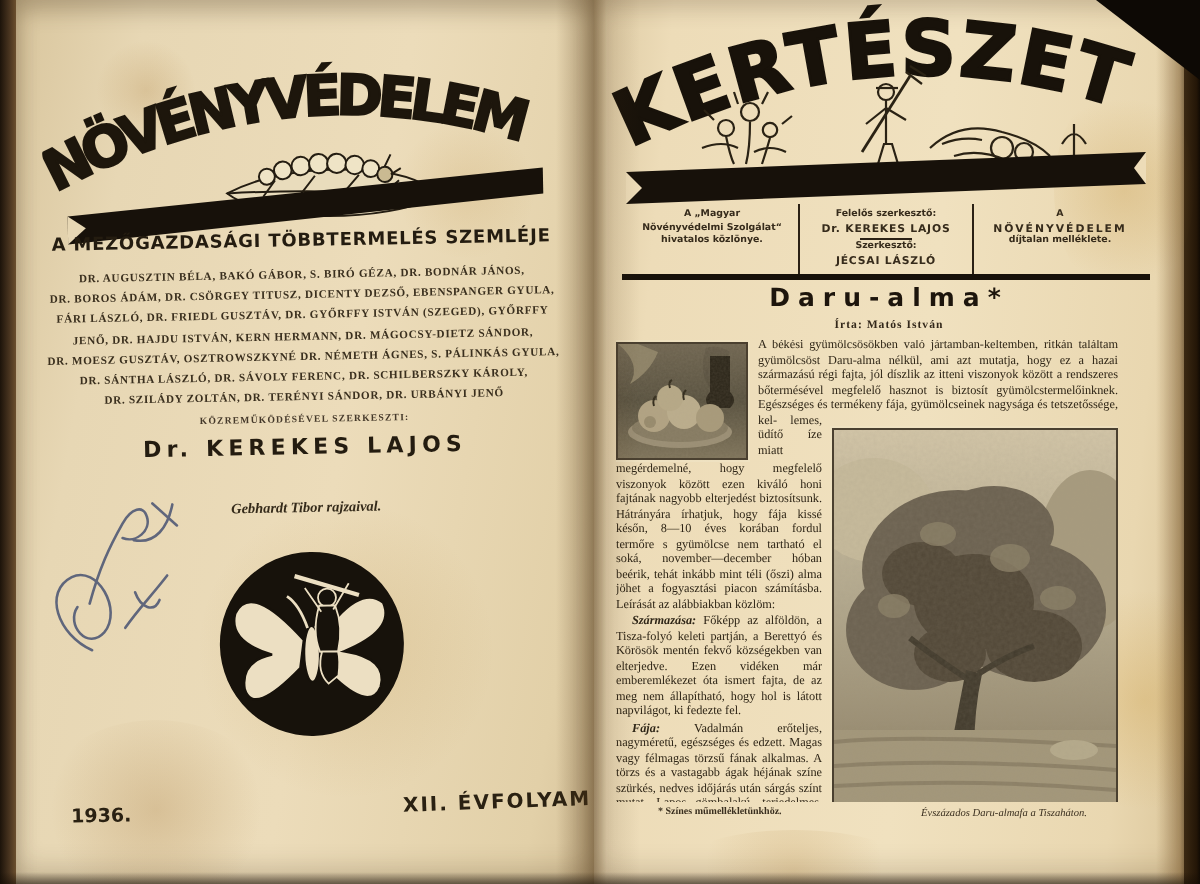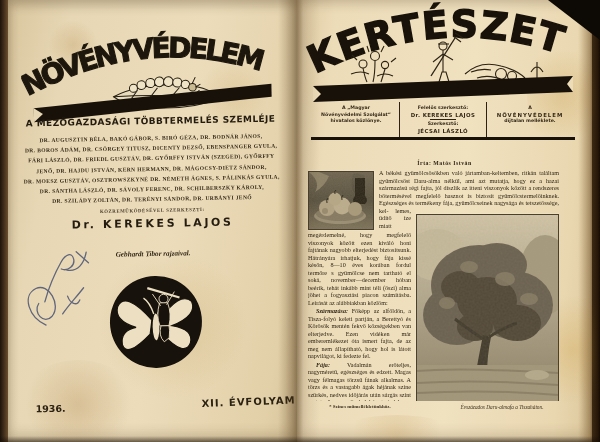--- a/index.html
+++ b/index.html
@@ -217,20 +217,21 @@
           <div class="big">JÉCSAI LÁSZLÓ</div>
         </div>
         <div class="cell">
           <div>A</div>
           <div class="big" style="letter-spacing:1px">NÖVÉNYVÉDELEM</div>
           <div>díjtalan melléklete.</div>
         </div>
       </div>
       <div class="thickbar"></div>
 
+      <div class="ctr art-title">Daru-alma*</div>
       <div class="ctr byline">Írta: Matós István</div>
 
       <div class="bodytext">
         <span class="ph-apple">
           <svg class="photoframe" width="64" height="57" viewBox="0 0 64 57">
             <defs>
               <linearGradient id="apbg" x1="0" y1="0" x2="0" y2="1">
                 <stop offset="0" stop-color="#6e6450"></stop>
                   <stop offset=".5" stop-color="#57503e"></stop>
                   <stop offset="1" stop-color="#7d7259"></stop>

